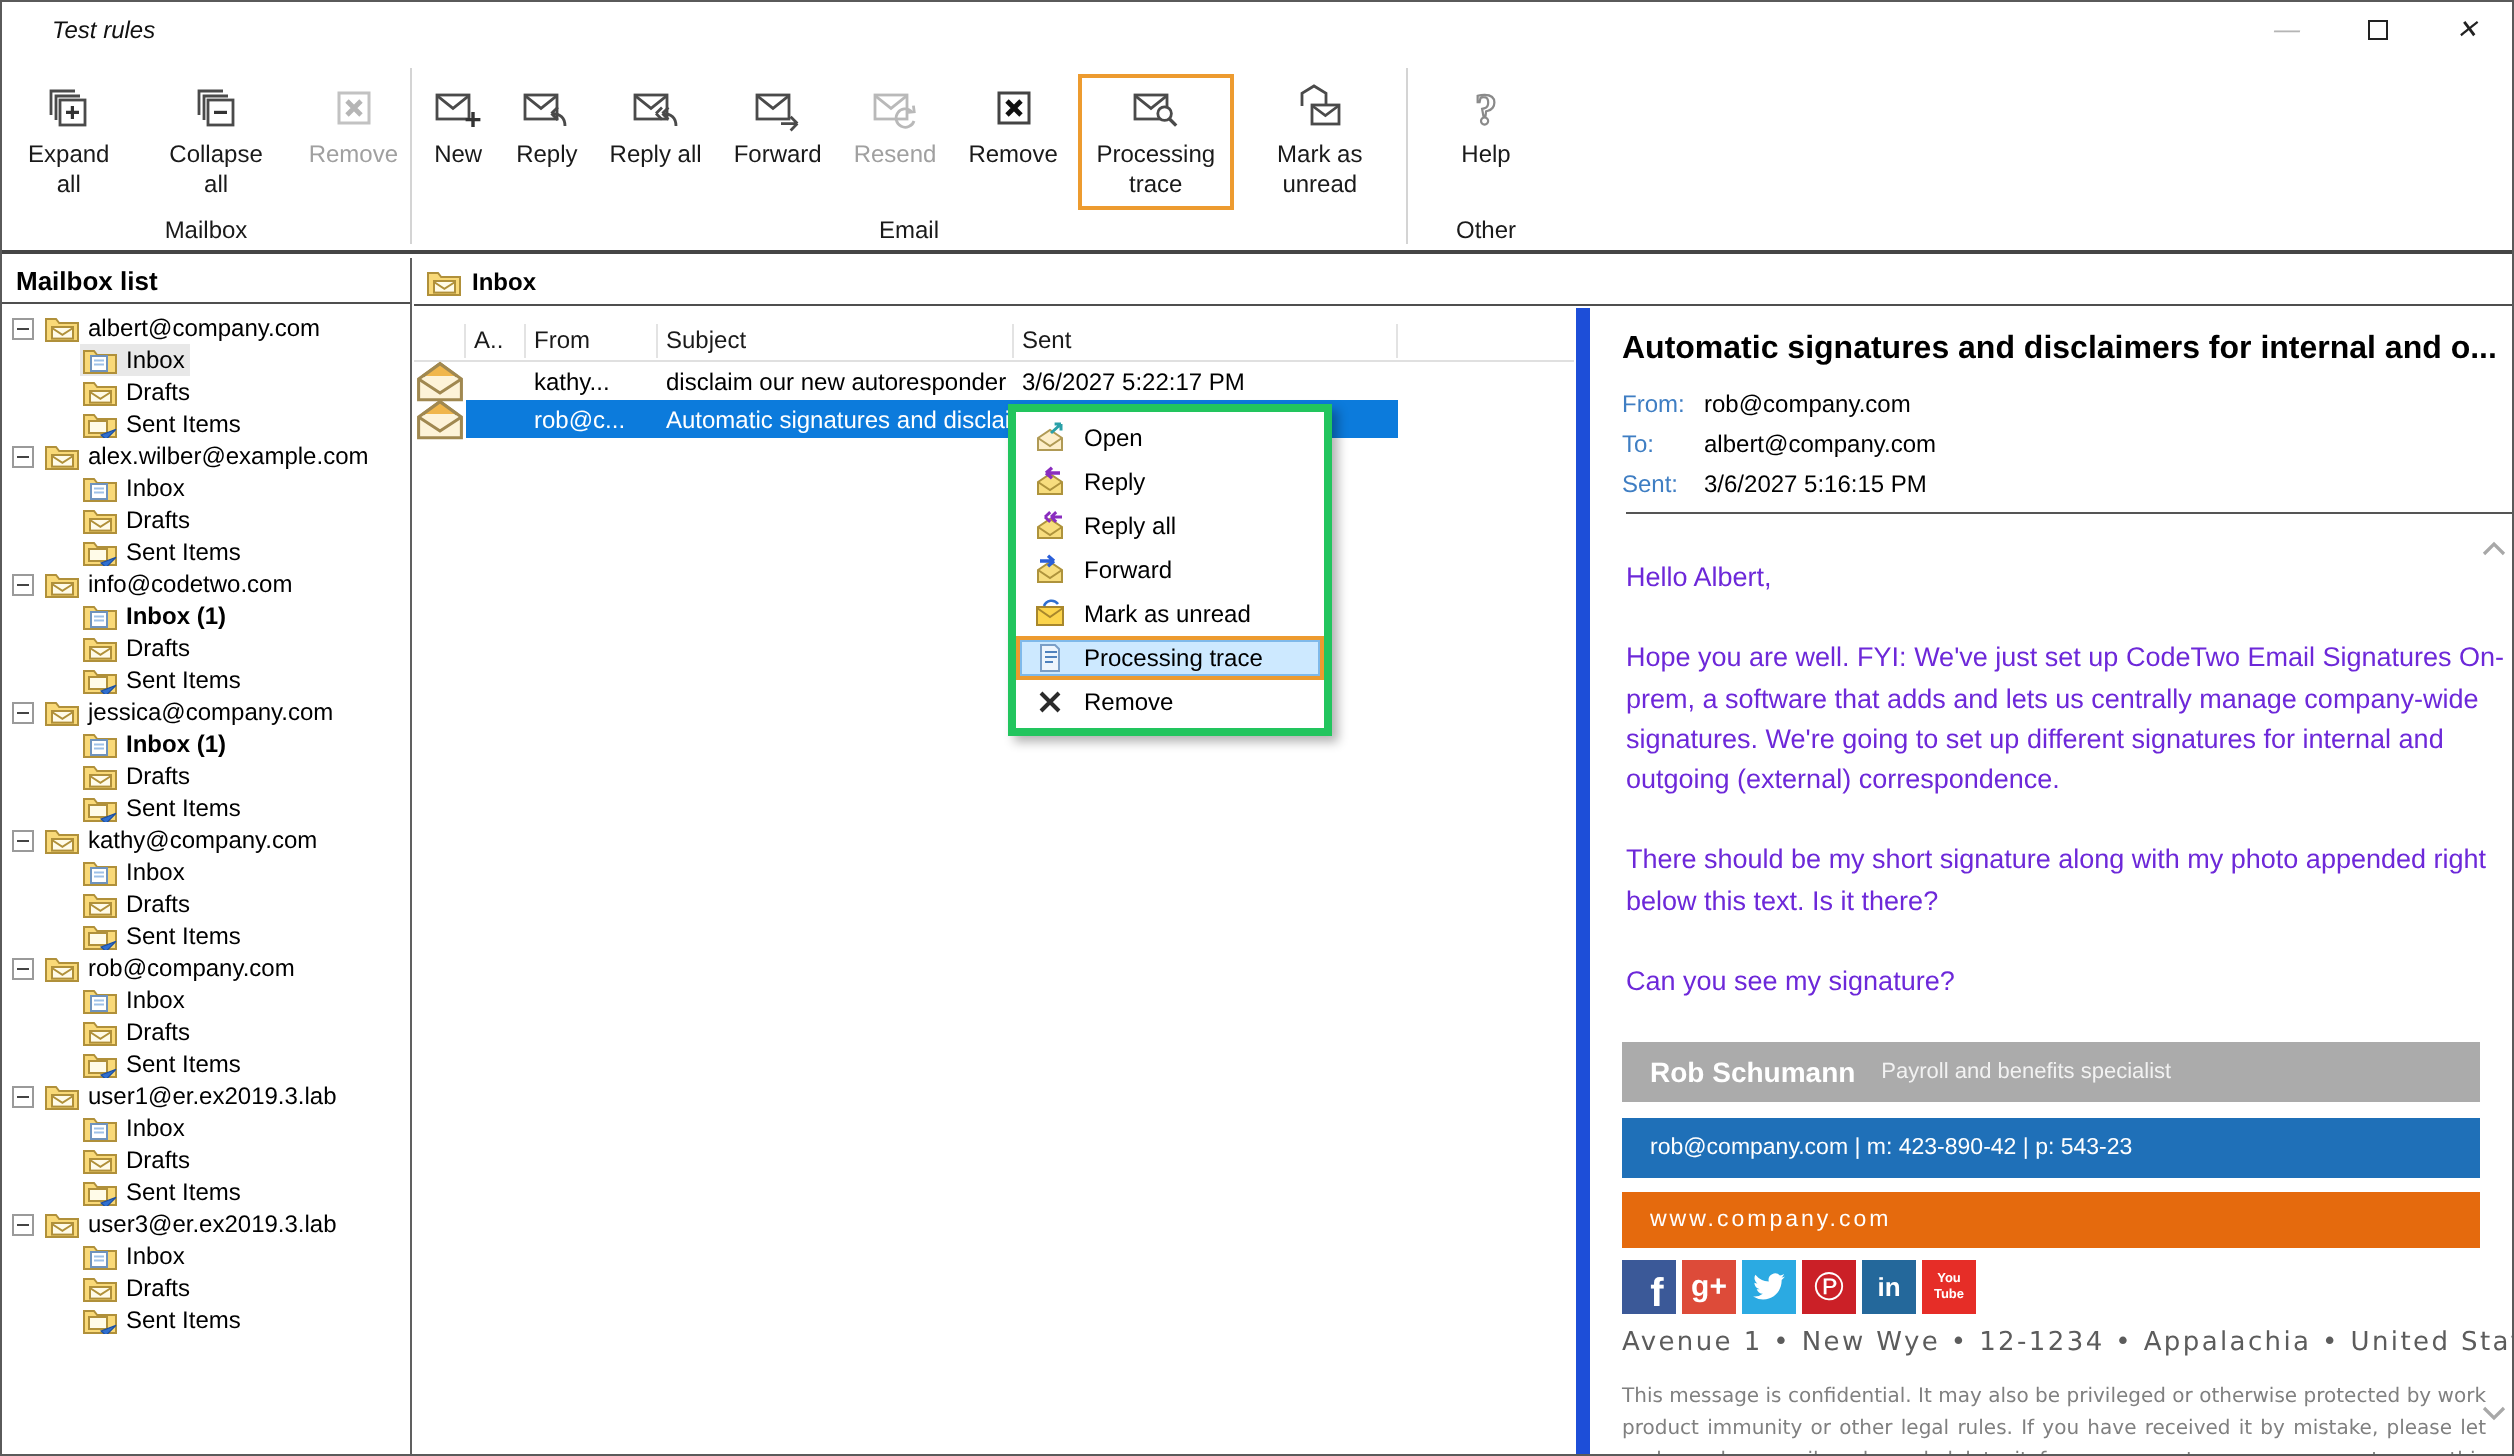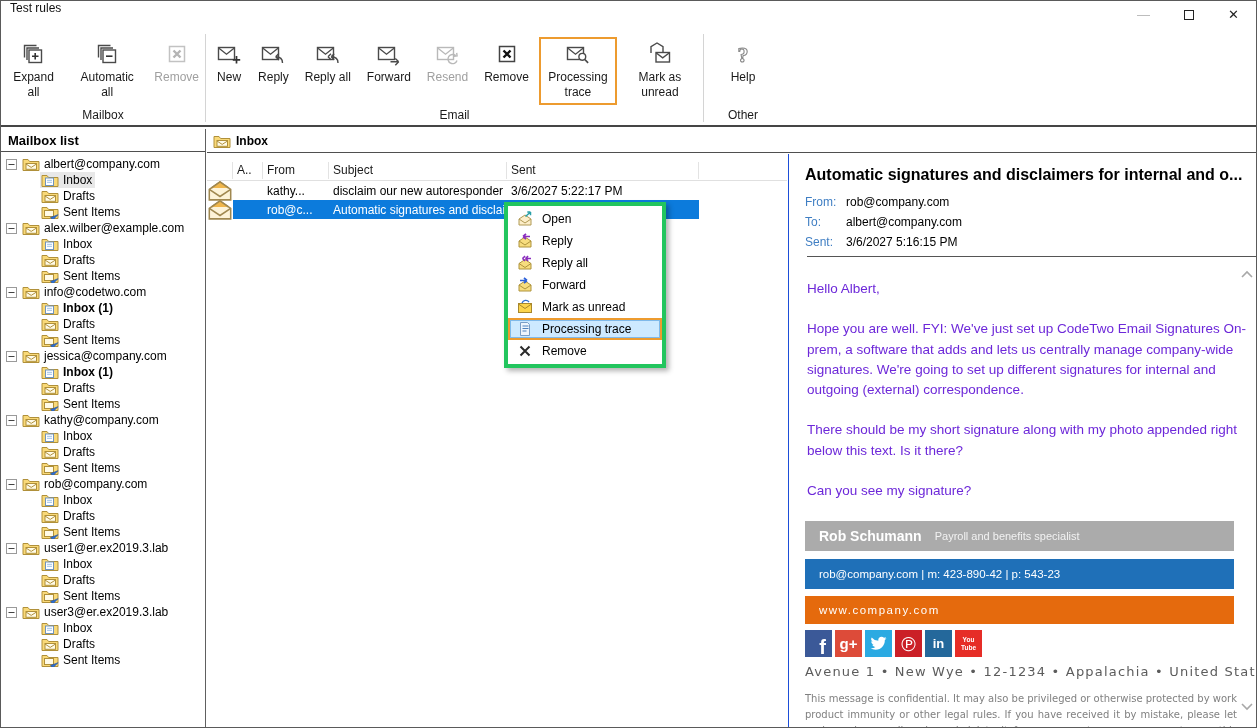--- a/index.html
+++ b/index.html
@@ -2,22 +2,22 @@
 <html style="--hl-orange: #ed9b2f; --sel-blue: #0c7bdc;"><head>
 <meta charset="utf-8">
 <style>
   * { box-sizing: border-box; margin: 0; padding: 0; }
   html,body { background:#888; }
   body { font-family: "Liberation Sans", sans-serif; }
   .window { position:relative; width:1257px; height:728px; background:#fff;
             border:1px solid #5a5a5a; overflow:hidden; }
 
   
-  .titlebar { position:absolute; top:0; left:0; right:0; height:27px; background:#fff;
-              display:flex; align-items:flex-start; }
+  .titlebar { position:absolute; top:0; left:16px; right:0; height:27px; background:#fff;
+              display:flex; align-items:center;font-style:italic; }
   .titlebar .title { font-size:12px; color:#111; padding-left:9px; }
   .win-controls { margin-left:auto; display:flex; height:100%; }
   .win-btn { width:45px; height:100%; display:flex; align-items:center; justify-content:center;
              font-size:13px; color:#222; cursor:default; }
   .win-btn.min { color:#b5b5b5; }
   .max-glyph { width:10px; height:10px; border:1.4px solid #222; display:inline-block; }
 
   
   .toolbar { position:absolute; top:27px; left:0; right:0; height:99px; background:#fff;
              border-bottom:2px solid #454545; }
@@ -59,21 +59,21 @@
   .ml-header { display:flex; height:21px; align-items:center; border-bottom:1px solid #e0e0e0;
                font-size:12px; color:#1a1a1a; margin-top:6px; }
   .ml-hcell { border-right:1px solid #e3e3e3; height:17px; line-height:17px; padding-left:4px; overflow:hidden; }
   .ml-row { display:flex; height:19px; align-items:center; font-size:12px; cursor:pointer; }
   .ml-icon-cell { width:26px; flex:none; display:flex; justify-content:center; }
   .ml-sel { display:flex; height:19px; align-items:center; }
   .ml-sel.selected { background:var(--sel-blue); color:#fff; }
   .ml-cell { padding-left:4px; overflow:hidden; white-space:nowrap; }
 
   
-  .reading { position:absolute; left:581px; right:0; top:0; bottom:0; border-left:1px solid #1d4ed8; padding:12px 0 0 16px; }
+  .reading { position:absolute; left:581px; right:0; top:0; bottom:0; border-left:7px solid #1d4ed8; padding:12px 0 0 16px; }
   .msg-title { font-size:16px; font-weight:bold; color:#000; white-space:nowrap; overflow:hidden; padding-right:14px; }
   .msg-meta { margin-top:8px; font-size:12px; }
   .meta-row { display:flex; height:20px; align-items:center; }
   .meta-label { width:41px; color:#3f7ec3; flex:none; }
   .meta-value { color:#000; }
   .meta-sep { border-top:1px solid #555; margin:4px 0 0 2px; }
   .msg-body { padding:22px 0 0 2px; width:448px; font-size:13.5px; line-height:1.5; color:#6d28d9; }
   .msg-body p { margin-bottom:20px; }
 
   .sig { width:429px; }
@@ -140,21 +140,21 @@
               </svg></span>
             <span class="tb-label">Expand all</span>
           </div>
           <div class="tb-btn">
             <span class="tb-icon"><svg viewBox="0 0 26 26">
                 <path d="M4.5 16.5 V4.5 H16.5" fill="none" stroke="#4a4a4a" stroke-width="1.4"></path>
                 <path d="M7 19 V7 H19" fill="none" stroke="#4a4a4a" stroke-width="1.4"></path>
                 <rect x="9" y="9" width="12.5" height="12.5" fill="#fff" stroke="#4a4a4a" stroke-width="1.4"></rect>
                 <path d="M12 15.2 h6.5" stroke="#333" stroke-width="1.6"></path>
               </svg></span>
-            <span class="tb-label">Automatic all</span>
+            <span class="tb-label">Collapse all</span>
           </div>
           <div class="tb-btn disabled">
             <span class="tb-icon"><svg viewBox="0 0 26 26">
                 <rect x="5.5" y="5.5" width="15" height="15" fill="#fff" stroke="#c2c2c2" stroke-width="1.5"></rect>
                 <path d="M9.5 9.5 l7 7 M16.5 9.5 l-7 7" stroke="#b5b5b5" stroke-width="2.4"></path>
               </svg></span>
             <span class="tb-label">Remove</span>
           </div>
         </div>
         <div class="tb-group-label">Mailbox</div>

